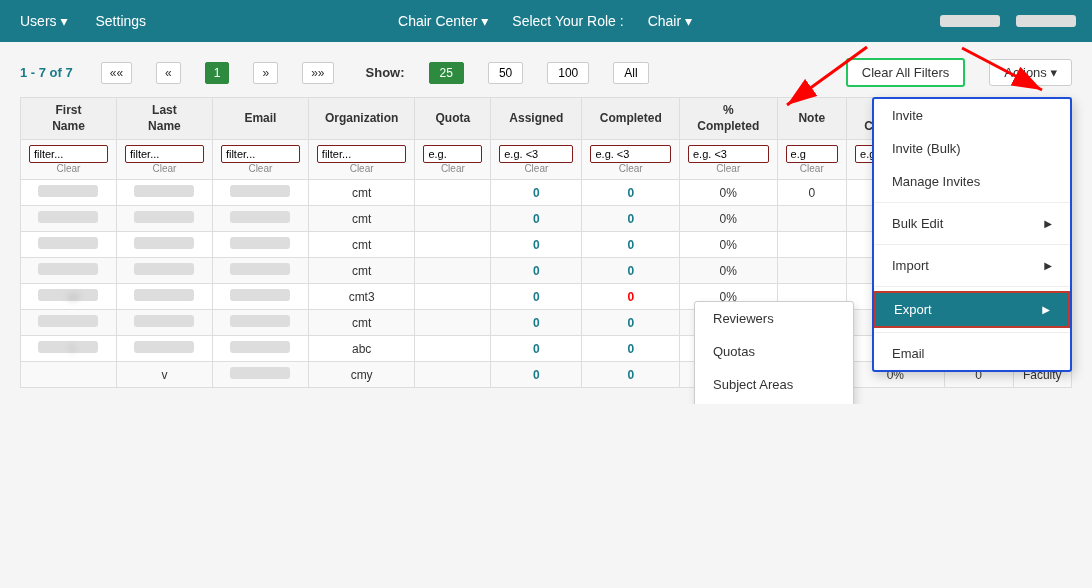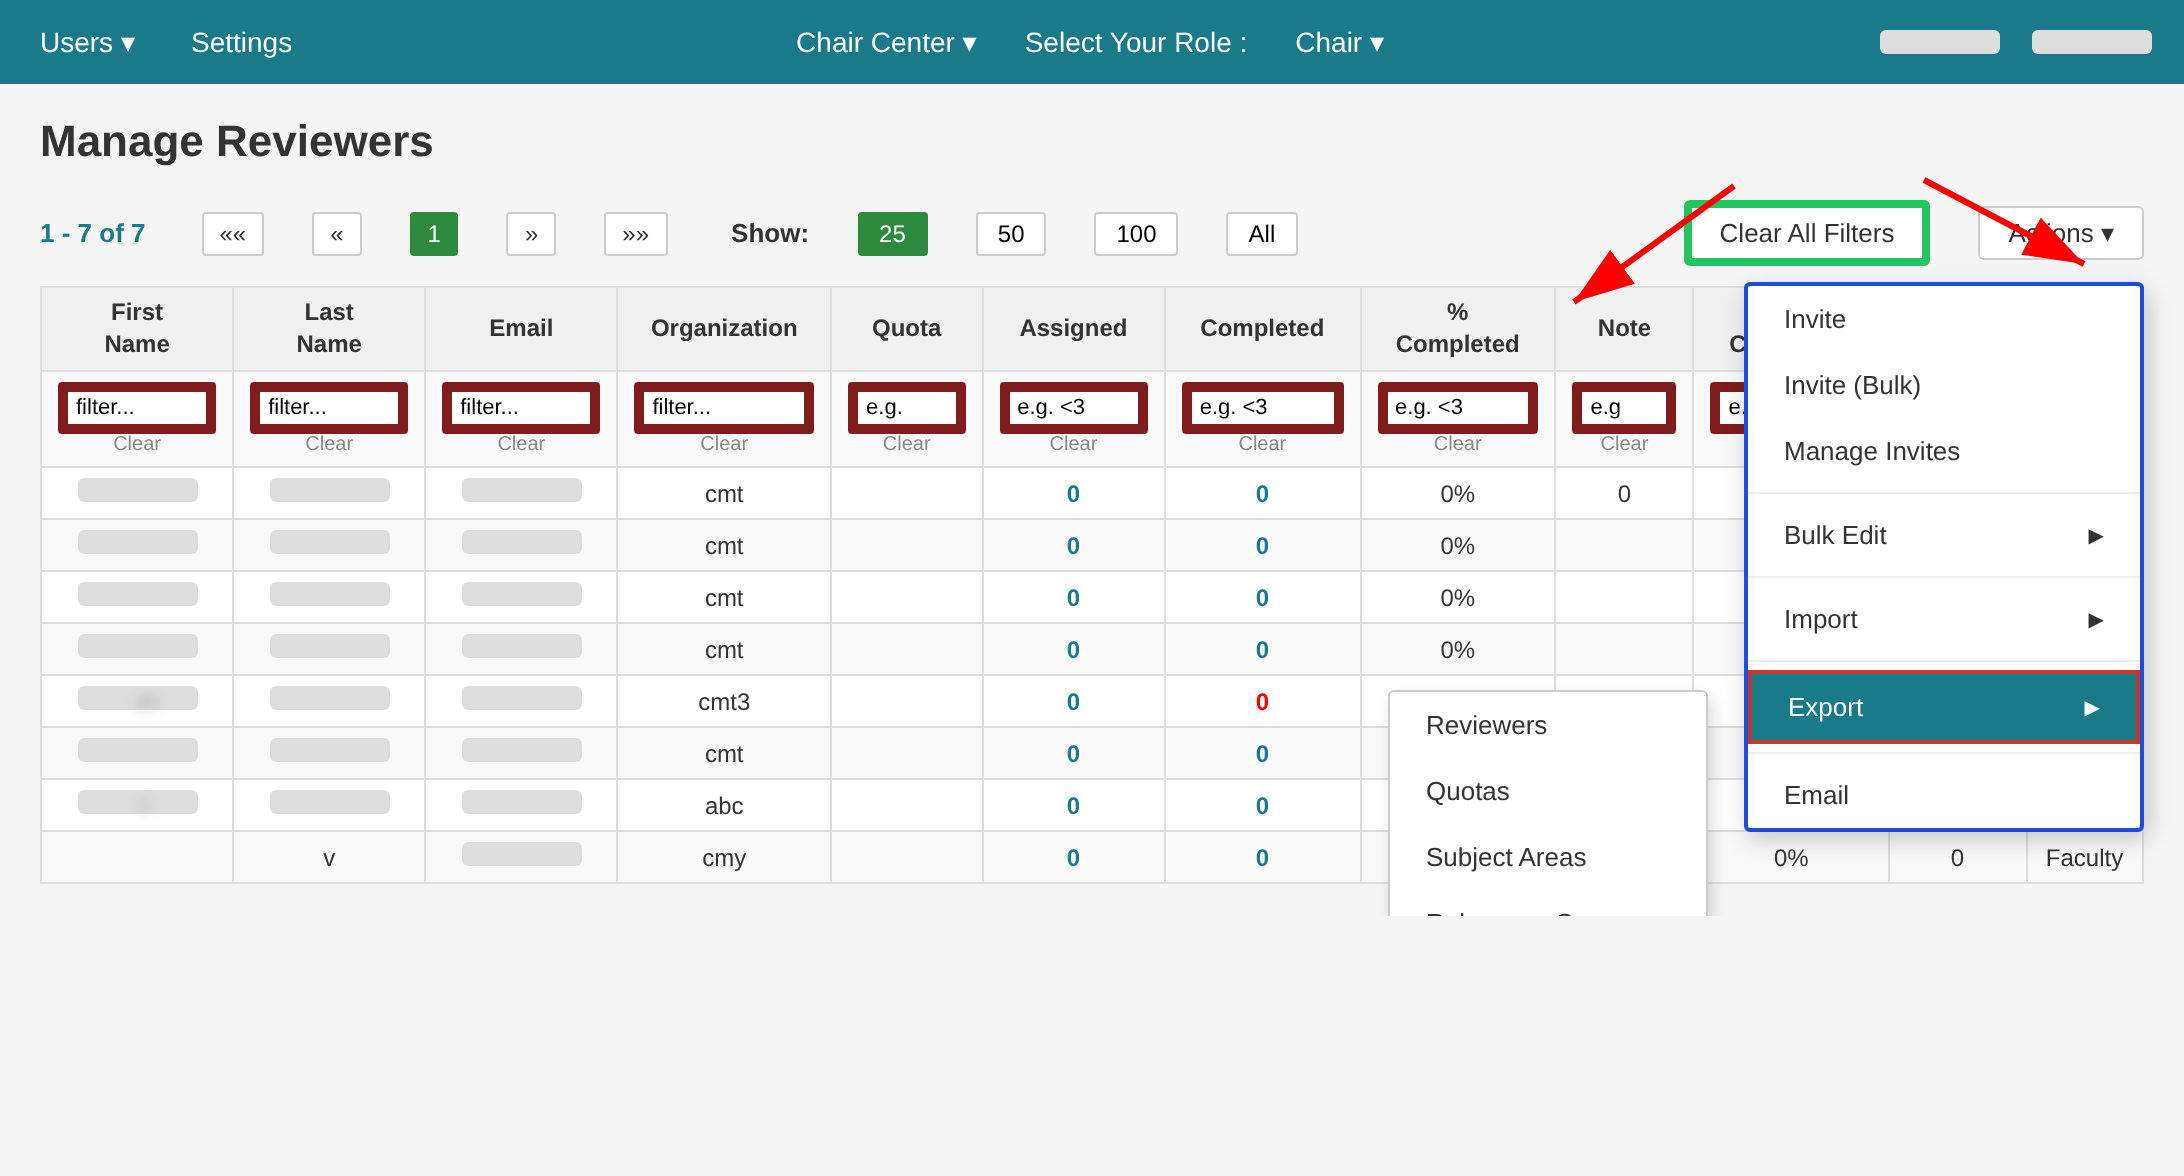--- a/index.html
+++ b/index.html
@@ -48,21 +48,21 @@
       border: 1px solid #ccc;
       background: white;
       padding: 3px 10px;
       cursor: pointer;
       font-size: 12px;
       border-radius: 2px;
     }
     .show-btn.active { background: #2d8a3e; color: white; border-color: #2d8a3e; }
     .spacer { flex: 1; }
     .clear-filters-btn {
-      border: 4px solid #22c55e;
+      border: 2px solid #22c55e;
       background: white;
       padding: 5px 14px;
       cursor: pointer;
       font-size: 13px;
       border-radius: 3px;
       color: #333;
     }
     .actions-btn {
       border: 1px solid #ccc;
       background: white;
@@ -76,21 +76,21 @@
     }
 
     
     .table-wrapper { overflow-x: auto; position: relative; }
     table { width: 100%; border-collapse: collapse; background: white; }
     th, td { border: 1px solid #ddd; padding: 5px 8px; text-align: center; color: #333; }
     th { background: #f0f0f0; font-weight: bold; font-size: 12px; line-height: 1.3; }
     td { font-size: 12px; }
     tr:nth-child(even) td { background: #f9f9f9; }
     .filter-input {
-      width: 100%; border: 5px solid #7f1d1d; padding: 2px 4px; font-size: 11px; border-radius: 2px;
+      width: 100%; border: 1px solid #7f1d1d; padding: 2px 4px; font-size: 11px; border-radius: 2px;
     }
     .clear-link { color: #888; font-size: 10px; cursor: pointer; display: block; text-align: center; }
     .val-blue { color: #1a7a8a; font-weight: bold; }
     .blurred { color: transparent; text-shadow: 0 0 6px #aaa; user-select: none; background: #ddd; border-radius: 3px; display: inline-block; min-width: 60px; height: 12px; }
 
     
     .dropdown-container { position: absolute; top: 38px; right: 0; z-index: 1000; }
     .dropdown-menu {
       background: white;
       border: 2px solid #1d4ed8;
@@ -130,21 +130,20 @@
     <span class="nav-separator">Select Your Role :</span>
     <span class="nav-item">Chair ▾</span>
   </div>
   <div class="right-nav">
     <span class="blurred">&nbsp;&nbsp;&nbsp;&nbsp;&nbsp;&nbsp;&nbsp;&nbsp;&nbsp;&nbsp;</span>
     <span class="blurred">&nbsp;&nbsp;&nbsp;&nbsp;&nbsp;&nbsp;&nbsp;&nbsp;&nbsp;&nbsp;</span>
   </div>
 </nav>
 
 <div class="page-content">
-  <h1 class="page-title">Manage Reviewers</h1>
 
   <div class="toolbar-area">
 
     <div style="position:absolute; top:-20px; right:10px; pointer-events:none; z-index:500;">
       <svg width="120" height="60">
         <defs>
           <marker id="arrowhead" markerWidth="10" markerHeight="7" refX="10" refY="3.5" orient="auto">
             <polygon points="0 0, 10 3.5, 0 7" fill="red"></polygon>
           </marker>
         </defs>

